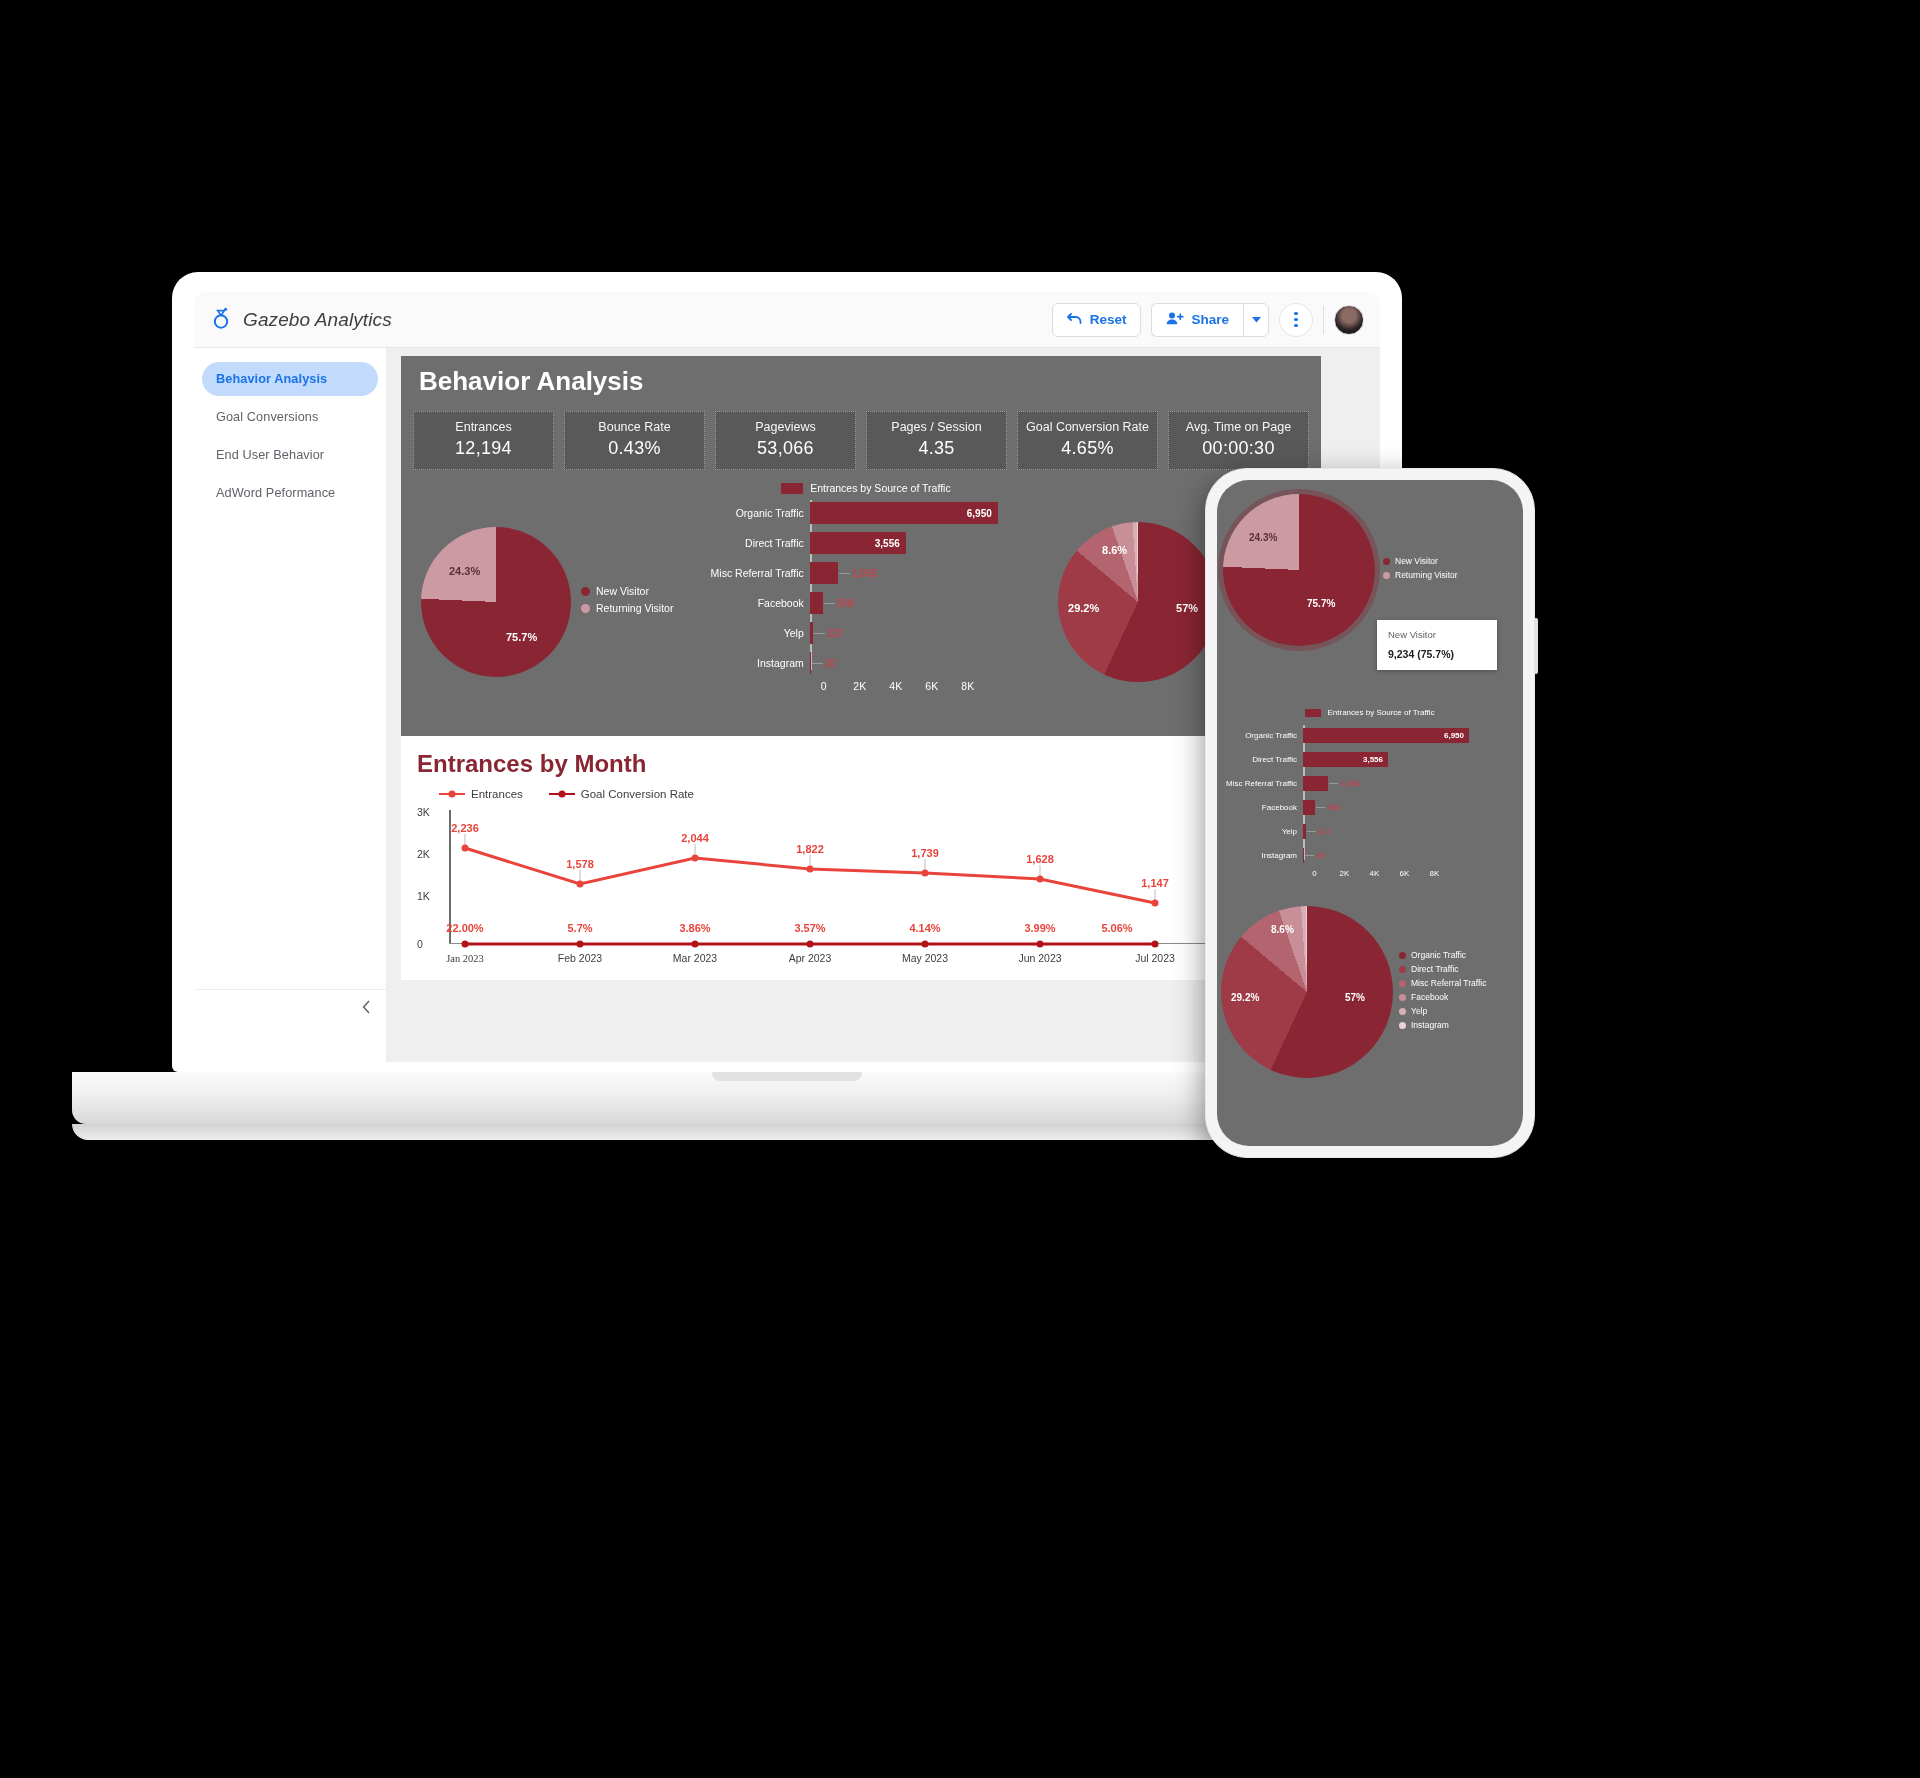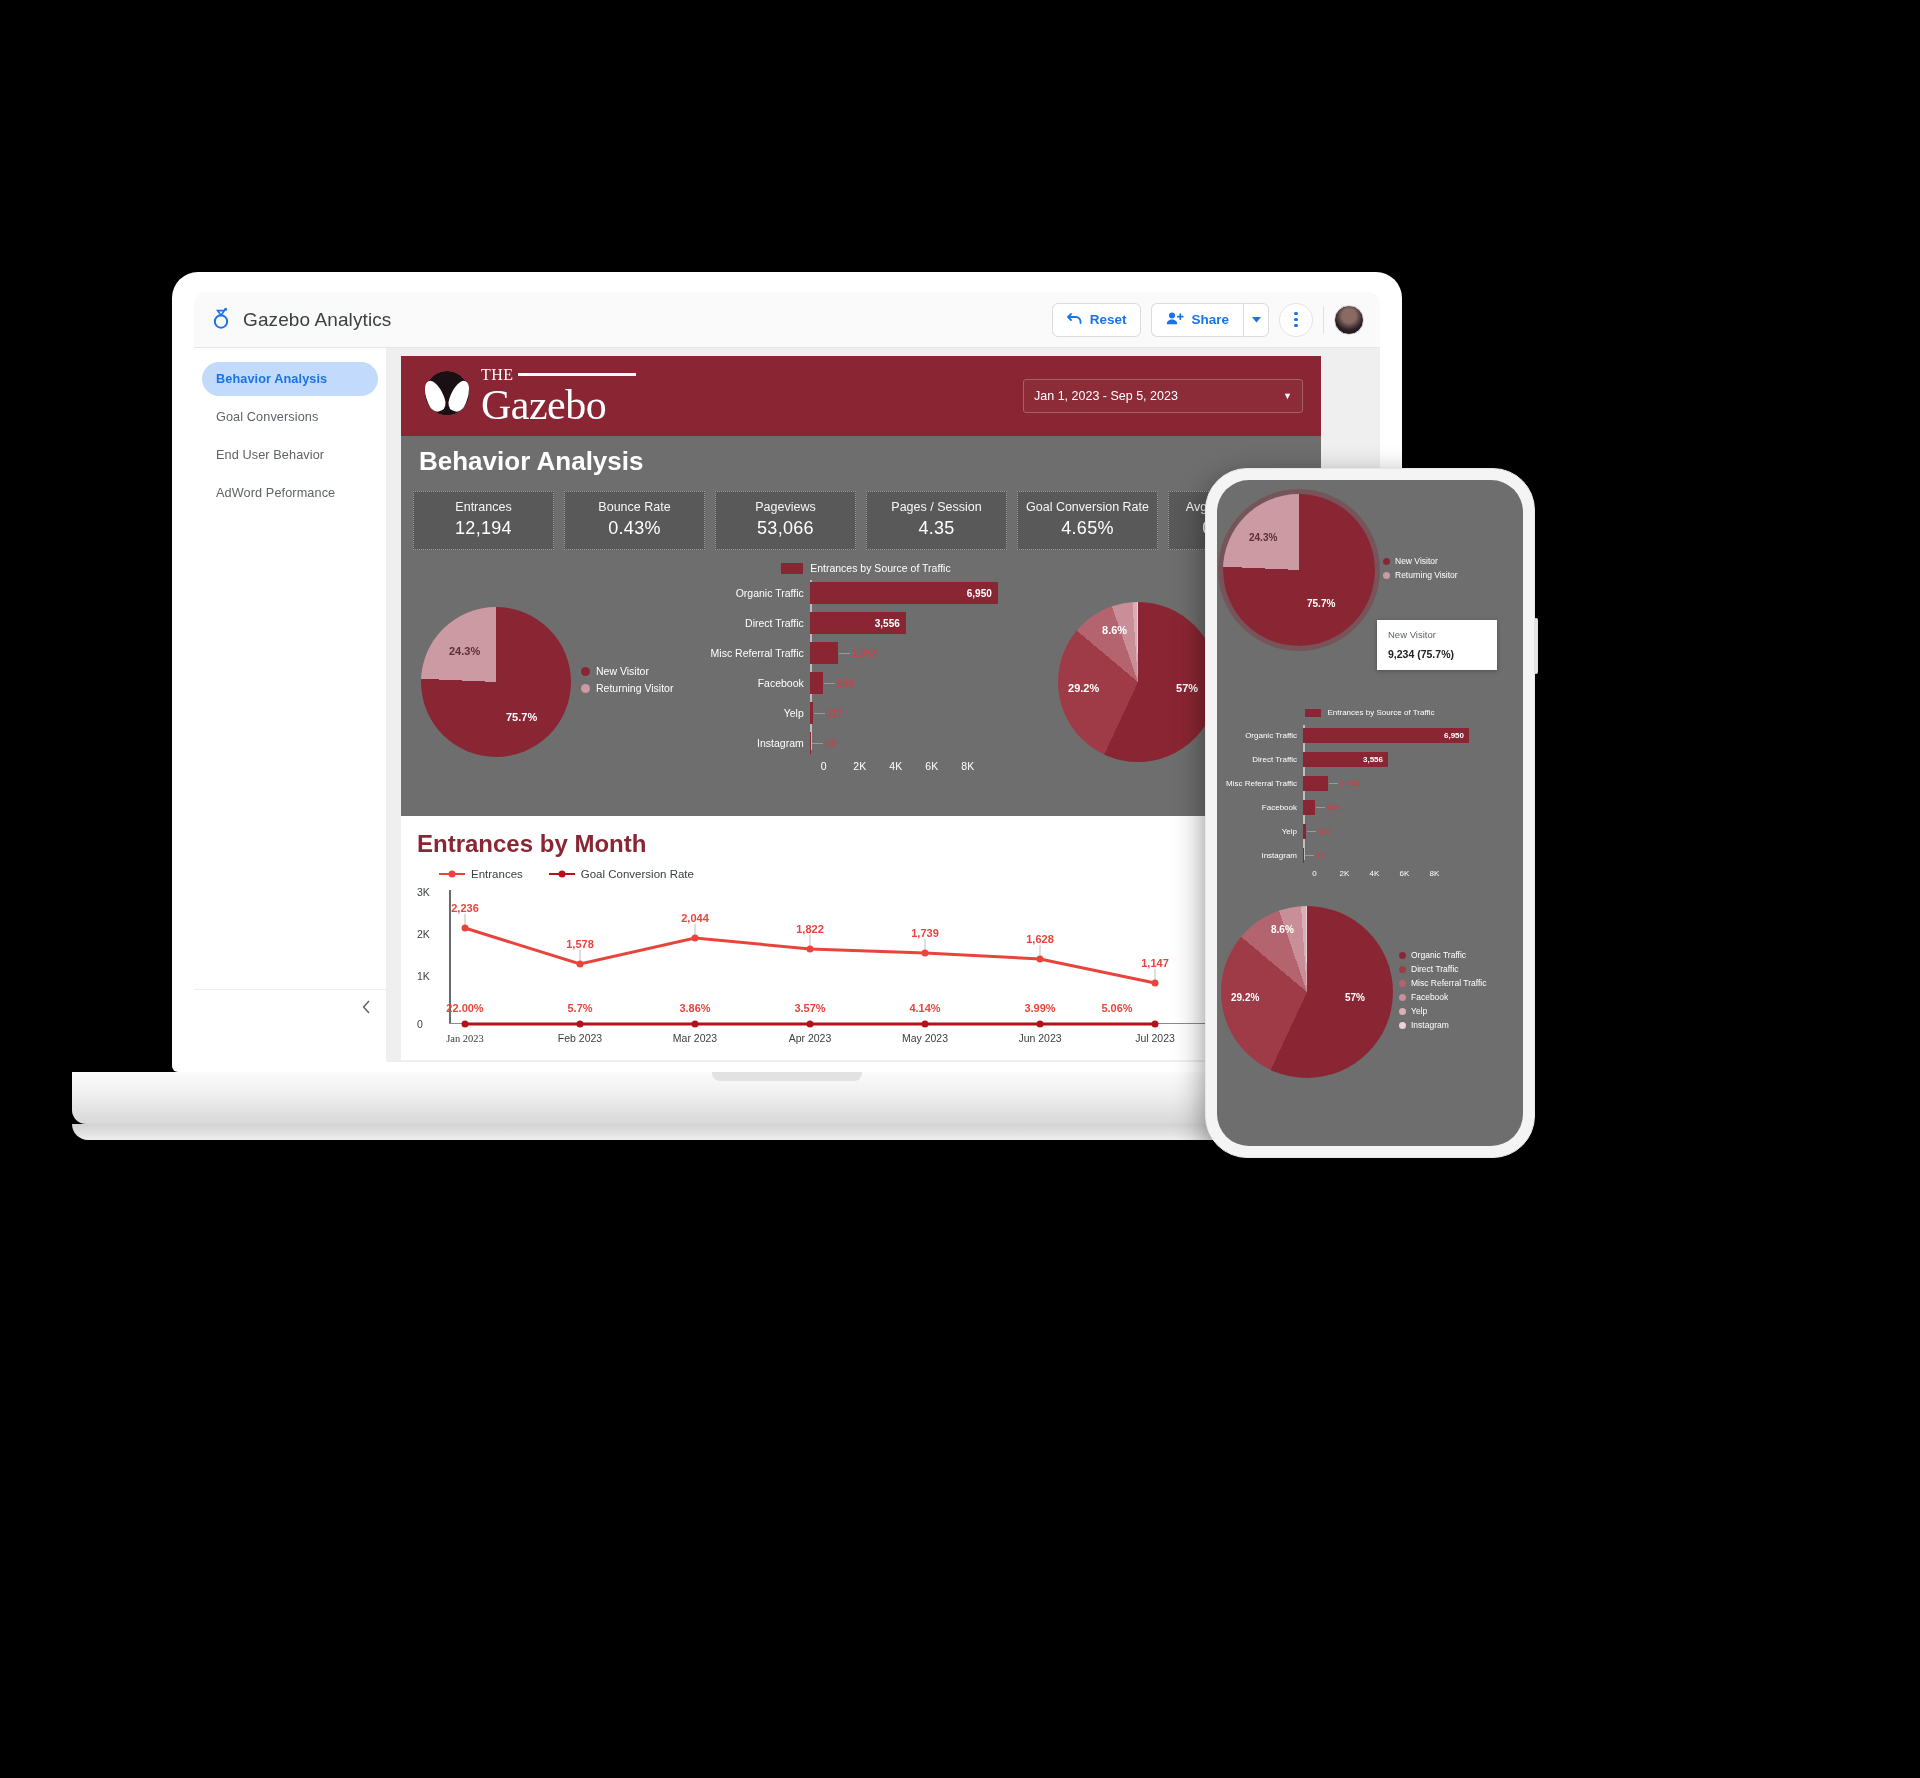--- a/index.html
+++ b/index.html
@@ -33,21 +33,21 @@
   
   .app-window {
     position: absolute; left: 22px; top: 20px; width: 1186px; height: 770px;
     background: #fff; border-radius: 12px 12px 0 0; overflow: hidden;
   }
   .app-topbar {
     height: 56px; background: #fafafa; border-bottom: 1px solid #e6e6e6;
     display: flex; align-items: center; padding: 0 16px; gap: 12px;
   }
   .brand { display:flex; align-items:center; gap: 11px; }
-  .brand-title { font-size: 19px; color: #3c4043; letter-spacing: .1px; }
+  .brand-title { font-size: 19px; color: #3c4043; letter-spacing: .1px; font-style: italic; }
   .topbar-right { margin-left: auto; display:flex; align-items:center; gap: 10px; }
   .btn-outline {
     display:flex; align-items:center; gap: 7px; height: 34px; padding: 0 14px;
     border: 1px solid #dadce0; border-radius: 6px; background: #fff;
     color: #1a73e8; font-size: 13.5px; font-weight: 600; cursor: pointer; white-space: nowrap;
   }
   .btn-split { display:flex; align-items:stretch; }
   .btn-split .btn-outline { border-radius: 6px 0 0 6px; border-right: none; }
   .btn-caret {
     width: 26px; border: 1px solid #dadce0; border-radius: 0 6px 6px 0; background:#fff;
@@ -289,36 +289,20 @@
           <div class="side-collapse">
             <svg width="9" height="14" viewBox="0 0 9 14">
                 <path d="M7 1 L1.6 7 L7 13" fill="none" stroke="#5f6368" stroke-width="1.5"></path>
               </svg>
           </div>
         </div>
 
         <div class="canvas">
           <div class="report">
 
-            <div class="rep-head">
-              <div class="gz-logo">
-                <div class="gz-mark"></div>
-                <div class="gz-text">
-                  <div class="gz-the">
-                      <span>THE</span>
-                      <span class="rule"></span>
-                    </div>
-                  <div class="gz-name">Gazebo</div>
-                </div>
-              </div>
-              <div class="daterange">
-                <span>Jan 1, 2023 - Sep 5, 2023</span>
-                <span class="caret">▼</span>
-              </div>
-            </div>
 
             <div class="rep-sub">
               <div class="rep-title">Behavior Analysis</div>
             </div>
 
             <div class="kpis">
               <div class="kpi">
                 <div class="lbl">Entrances</div>
                 <div class="val">12,194</div>
               </div>

